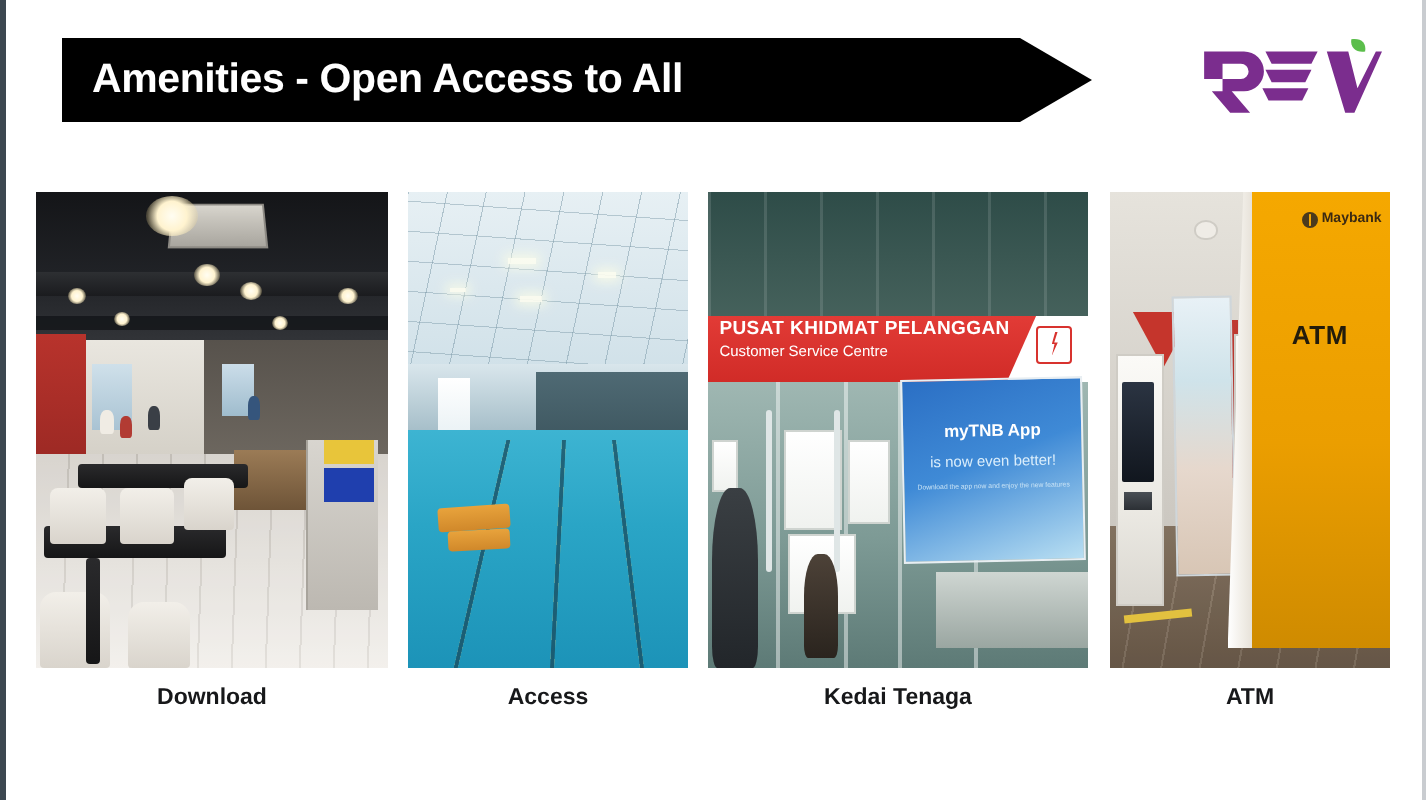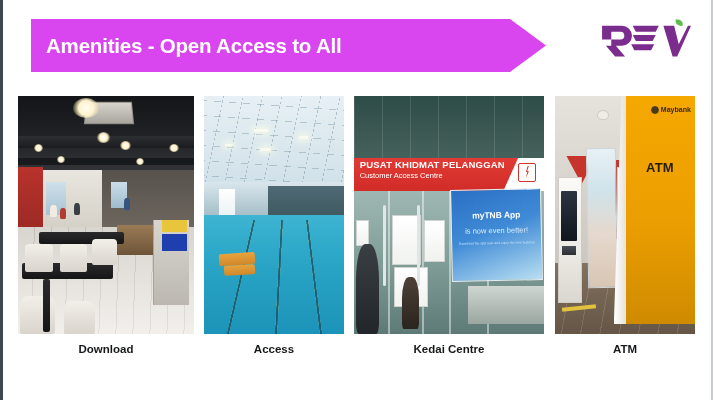--- a/index.html
+++ b/index.html
@@ -32,22 +32,22 @@
     width: 2px; height: 400px;
     background: #c9ccd0;
   }
 
   
   .title-banner {
     position: absolute;
     left: 31px;
     top: 19px;
     width: 515px;
-    height: 53px;
-    background: #d946ef;
+    height: 42px;
+    background: #000000;
     -webkit-clip-path: polygon(0 0, calc(100% - 36px) 0, 100% 50%, calc(100% - 36px) 100%, 0 100%);
     clip-path: polygon(0 0, calc(100% - 36px) 0, 100% 50%, calc(100% - 36px) 100%, 0 100%);
     display: flex;
     align-items: center;
   }
   .title-text {
     color: #ffffff;
     font-size: 20.5px;
     font-weight: bold;
     letter-spacing: -0.2px;
@@ -475,21 +475,21 @@
         <div class="sr-mat" style="left:14%;top:71%;width:22%;height:4%;transform:rotate(-3deg);"></div>
       </div>
     </div>
 
     <div class="photo-card card-3">
       <div class="photo kedai">
         <div class="kd-glasstop"></div>
         <div class="kd-redband"></div>
         <div class="kd-banner-txt">
           <div class="kd-t1">PUSAT KHIDMAT PELANGGAN</div>
-          <div class="kd-t2">Customer Access Centre</div>
+          <div class="kd-t2">Customer Service Centre</div>
         </div>
         <div class="kd-tnb-logo"></div>
         <div class="kd-glassbody"></div>
         <div class="kd-mullion" style="left:18%;"></div>
         <div class="kd-mullion" style="left:36%;"></div>
         <div class="kd-mullion" style="left:50%;"></div>
         <div class="kd-mullion" style="left:70%;"></div>
         <div class="kd-blue">
           <div class="kd-blue-t1">myTNB App</div>
           <div class="kd-blue-t2">is now even better!</div>
@@ -529,16 +529,16 @@
         </div>
         <div class="atm-label">ATM</div>
         <div class="atm-yellowtape"></div>
       </div>
     </div>
 
   </div>
 
   <div class="caption cap-1">Download</div>
   <div class="caption cap-2">Access</div>
-  <div class="caption cap-3">Kedai Centre</div>
+  <div class="caption cap-3">Kedai Tenaga</div>
   <div class="caption cap-4">ATM</div>
 
 </div>
 
 </body></html>

